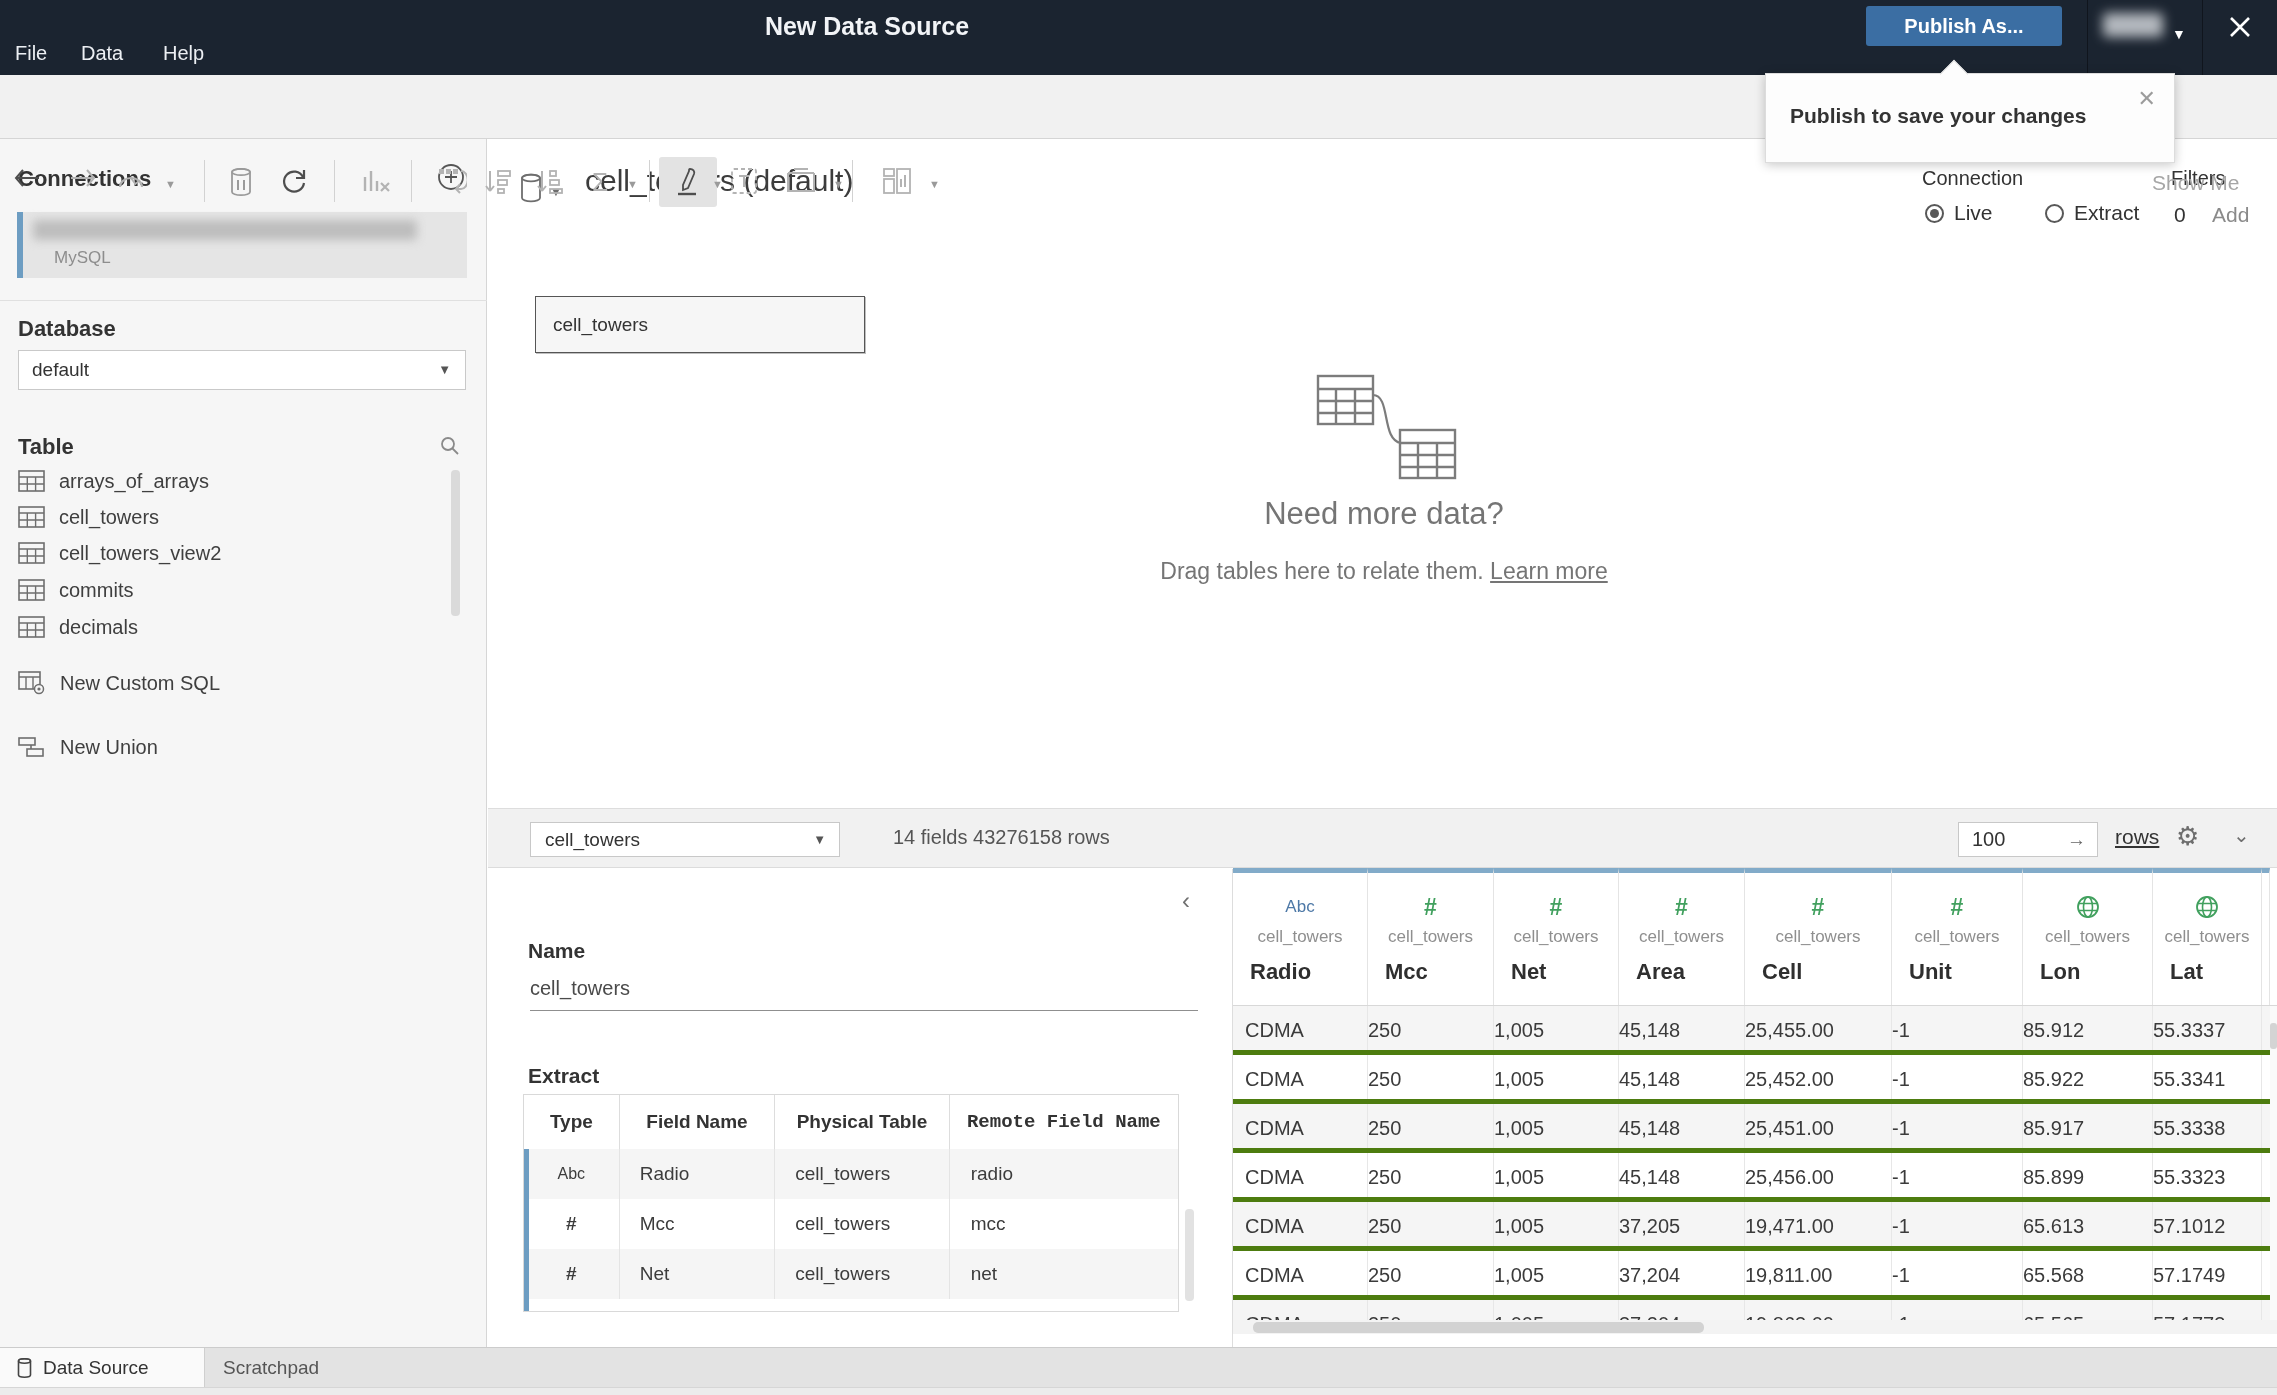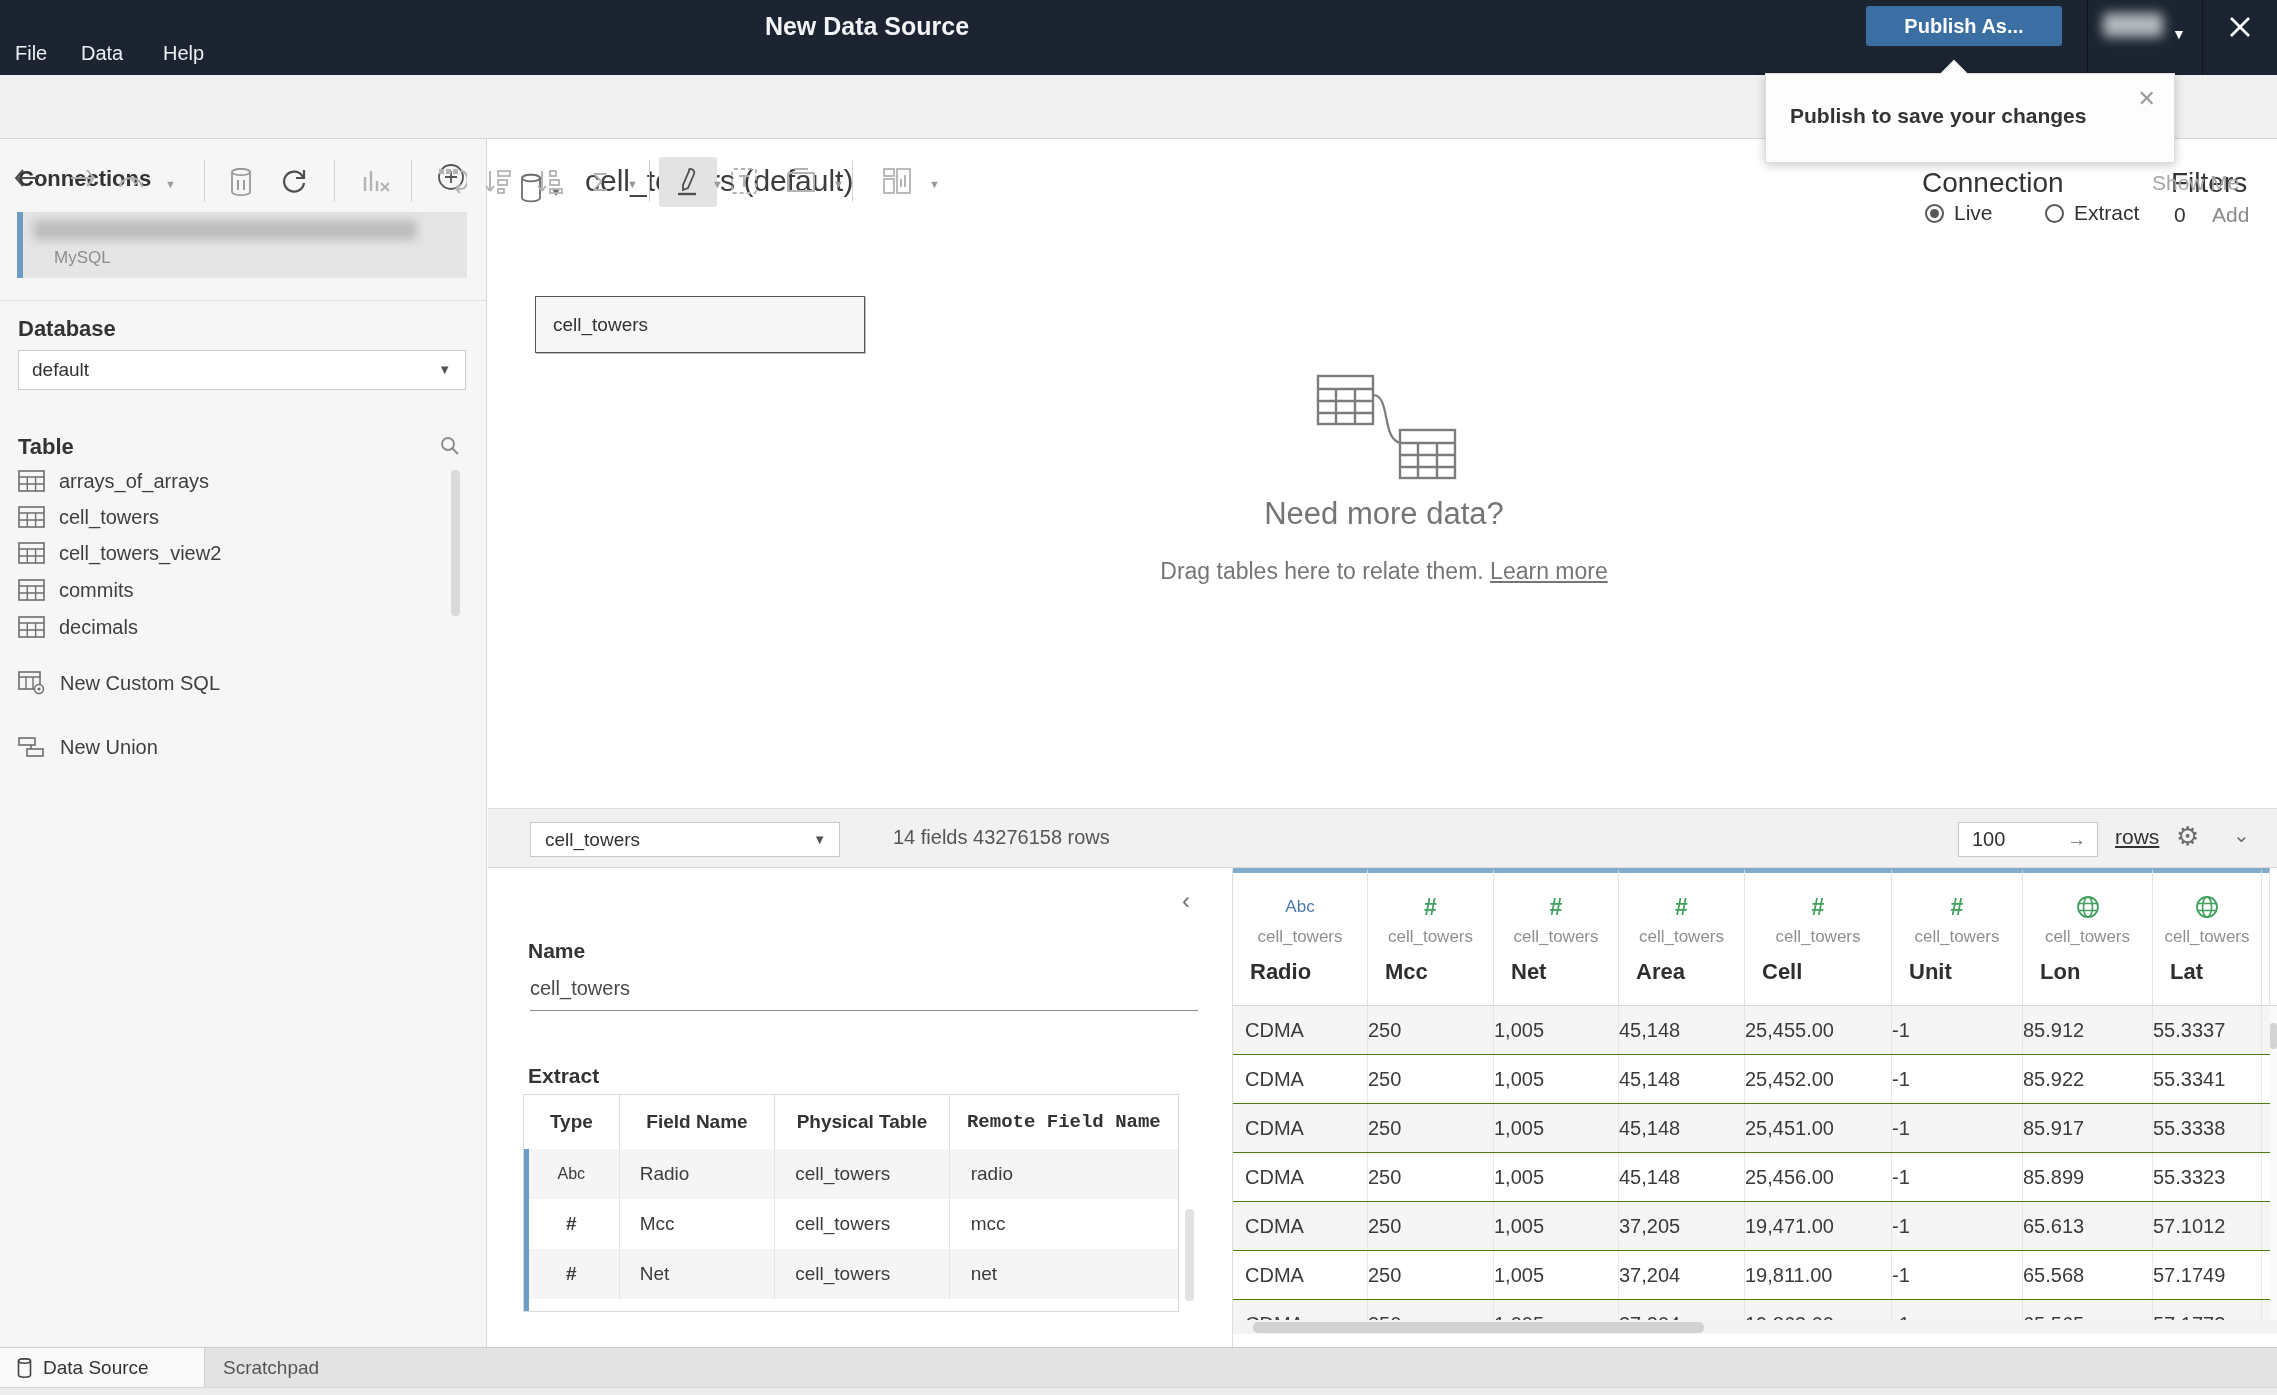--- a/index.html
+++ b/index.html
@@ -50,21 +50,21 @@
   .db-select{position:absolute;left:18px;top:212px;width:448px;height:40px;background:#fff;
              border:1px solid #c9c9c9;box-sizing:border-box;font-size:19px;color:#333;line-height:38px;padding-left:13px;}
   .db-select .caret{position:absolute;right:14px;top:0;font-size:13px;color:#555;}
   .tbl-item{position:absolute;left:18px;height:34px;display:flex;align-items:center;gap:14px;
             font-size:20px;color:#3f3f3f;}
   .sb-scroll{position:absolute;left:451px;top:332px;width:9px;height:146px;background:#dadada;border-radius:4px;}
 
   
   .canvas{position:absolute;left:488px;top:138px;width:1789px;height:670px;background:#fff;}
   .ds-title{position:absolute;left:97px;top:26px;font-size:30px;color:#3c3c3c;}
-  .conn-label,.filters-label{position:absolute;font-size:28px;color:#333;}
+  .conn-label,.filters-label{position:absolute;font-size:20px;color:#333;}
   .radio-row{position:absolute;display:flex;align-items:center;gap:10px;font-size:21px;color:#333;}
   .radio{width:19px;height:19px;border:2px solid #585858;border-radius:50%;box-sizing:border-box;position:relative;background:#fff;}
   .radio.sel:after{content:'';position:absolute;left:3px;top:3px;width:9px;height:9px;border-radius:50%;background:#585858;}
   .tnode{position:absolute;left:47px;top:158px;width:330px;height:57px;background:#f6f6f6;
          border:1px solid #555;box-sizing:border-box;box-shadow:1px 1px 0 rgba(0,0,0,.25);
          font-size:19px;color:#333;line-height:55px;padding-left:17px;}
   .empty-title{position:absolute;left:896px;top:358px;transform:translateX(-50%);font-size:31px;color:#757575;}
   .empty-sub{position:absolute;left:896px;top:420px;transform:translateX(-50%);font-size:23px;color:#757575;white-space:nowrap;}
   .empty-sub a{color:#757575;text-decoration:underline;}
 
@@ -108,21 +108,21 @@
   
   .grid{position:absolute;left:1233px;top:868px;width:1044px;height:454px;background:#fff;}
   .ghead{display:flex;height:138px;border-bottom:1px solid #d8d8d8;box-sizing:border-box;}
   .gh{border-top:5px solid #82abc9;border-right:1px solid #e4e4e4;box-sizing:border-box;text-align:center;}
   .gh .icon{margin-top:20px;height:28px;display:flex;justify-content:center;align-items:center;}
   .abc-ic{font-size:17px;color:#4e79a7;}
   .num-ic{font-size:23px;font-weight:bold;color:#41a05e;}
   .gh .tname{font-size:17px;color:#8f8f8f;margin-top:6px;}
   .gh .fname{font-size:22px;font-weight:bold;color:#2f2f2f;text-align:left;padding-left:17px;margin-top:12px;}
   .gbody{position:absolute;left:0;top:138px;width:1037px;height:316px;overflow:hidden;}
-  .grow{display:flex;height:49px;border-bottom:1px solid #4d7c0f;box-sizing:border-box;}
+  .grow{display:flex;height:49px;border-bottom:5px solid #4d7c0f;box-sizing:border-box;}
   .grow:nth-child(odd){background:#f5f5f5;}
   .gcell{line-height:48px;font-size:20px;color:#3b3b3b;padding-right:16px;
          border-right:1px solid #e7e7e7;box-sizing:border-box;}
   .gcell.text{text-align:left;padding-left:12px;}
   .w0{width:135px;}.w1{width:126px;}.w2{width:125px;}.w3{width:126px;}
   .w4{width:147px;}.w5{width:131px;}.w6{width:130px;}.w7{width:109px;}
   .stub{width:8px;}
   .gvsb{position:absolute;left:1037px;top:138px;width:7px;height:316px;background:#fafafa;}
   .gvsb .thumb{position:absolute;left:0;top:17px;width:7px;height:26px;background:#d4d4d4;border-radius:3px;}
   .ghsb{position:absolute;left:1233px;top:1320px;width:1044px;height:14px;background:#f3f3f3;}

